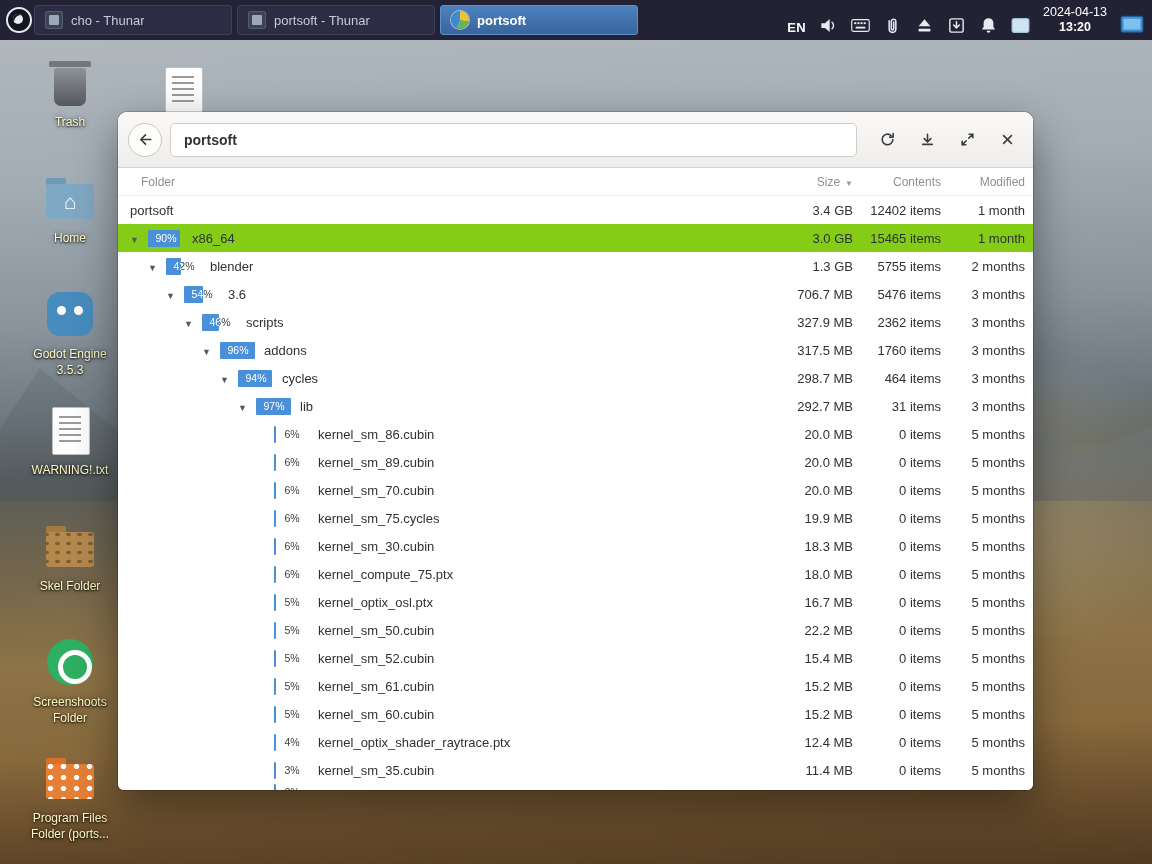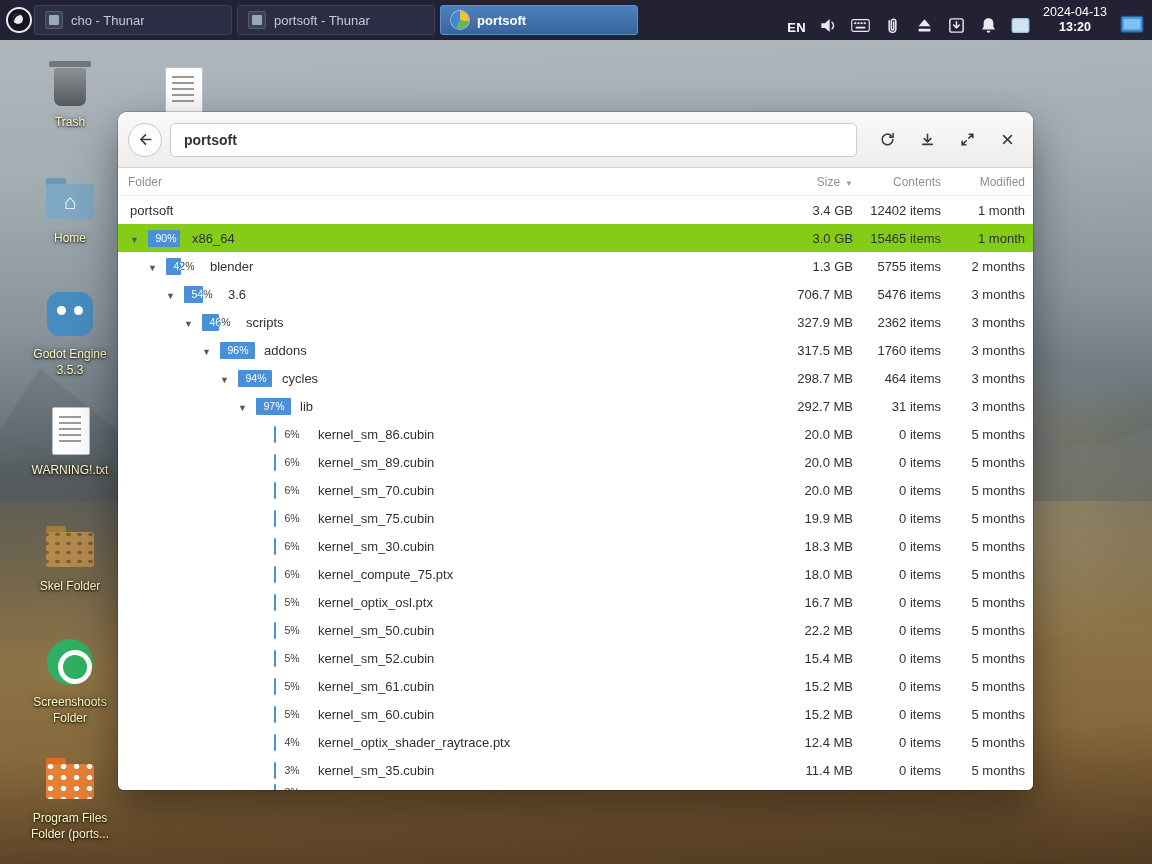--- a/index.html
+++ b/index.html
@@ -97,21 +97,21 @@
   .hb-btn { border:none; background:transparent; width:32px; height:32px; border-radius:6px; flex:none;
     display:flex; align-items:center; justify-content:center; cursor:pointer; padding:0; }
   .hb-btn svg { width:17px; height:17px; stroke:#3c3c3c; fill:none; stroke-width:1.5; stroke-linecap:round; stroke-linejoin:round; }
   .hb-btn.back { width:34px; height:34px; border-radius:50%; background:#fdfdfc; border:1px solid #cbc6c0; }
   .location { flex:1; height:34px; background:#fff; border:1px solid #d0ccc7; border-radius:5px;
     display:flex; align-items:center; padding:0 13px; margin-right:6px; cursor:text; }
   .location-text { font-size:14px; font-weight:700; color:#2e3436; }
 
   .col-header { height:28px; flex:none; display:flex; align-items:center; font-size:12px; color:#8f8f8f;
     border-bottom:1px solid #ececec; padding-left:10px; background:#fff; }
-  .ch-folder { flex:1; cursor:pointer; }
+  .ch-folder { flex:1; cursor:pointer;margin-left:13px; }
   .ch-size { width:86px; flex:none; display:flex; justify-content:flex-end; align-items:center; gap:5px; cursor:pointer; }
   .sort-arrow::before { content:"▼"; font-size:8px; color:#9a9a9a; }
   .ch-contents { width:88px; flex:none; text-align:right; cursor:pointer; }
   .ch-modified { width:84px; flex:none; text-align:right; margin-right:8px; cursor:pointer; }
 
   .rows { flex:1; overflow:hidden; background:#fff; }
   .row { height:28px; display:flex; align-items:center; font-size:13px; color:#2d3236; cursor:default; }
   .row.selected { background:#84cc16; }
   .expander { width:18px; flex:none; cursor:pointer; }
   .expander::before { content:"▼"; font-size:9px; color:#54585b; }
@@ -428,21 +428,21 @@
     <span class="rmodified">5 months</span>
   </div>
         <div class="row" style="padding-left: 156px;">
 
     <span class="pct">
       <span class="pct-base">6%</span>
       <span class="pct-fill" style="width: 6%; background: rgb(74, 144, 217);">
         <span class="pct-top">6%</span>
       </span>
     </span>
-    <span class="rname">kernel_sm_75.cubin</span>
+    <span class="rname">kernel_sm_75.cycles</span>
     <span class="rsize">19.9 MB</span>
     <span class="rcontents">0 items</span>
     <span class="rmodified">5 months</span>
   </div>
         <div class="row" style="padding-left: 156px;">
 
     <span class="pct">
       <span class="pct-base">6%</span>
       <span class="pct-fill" style="width: 6%; background: rgb(74, 144, 217);">
         <span class="pct-top">6%</span>

